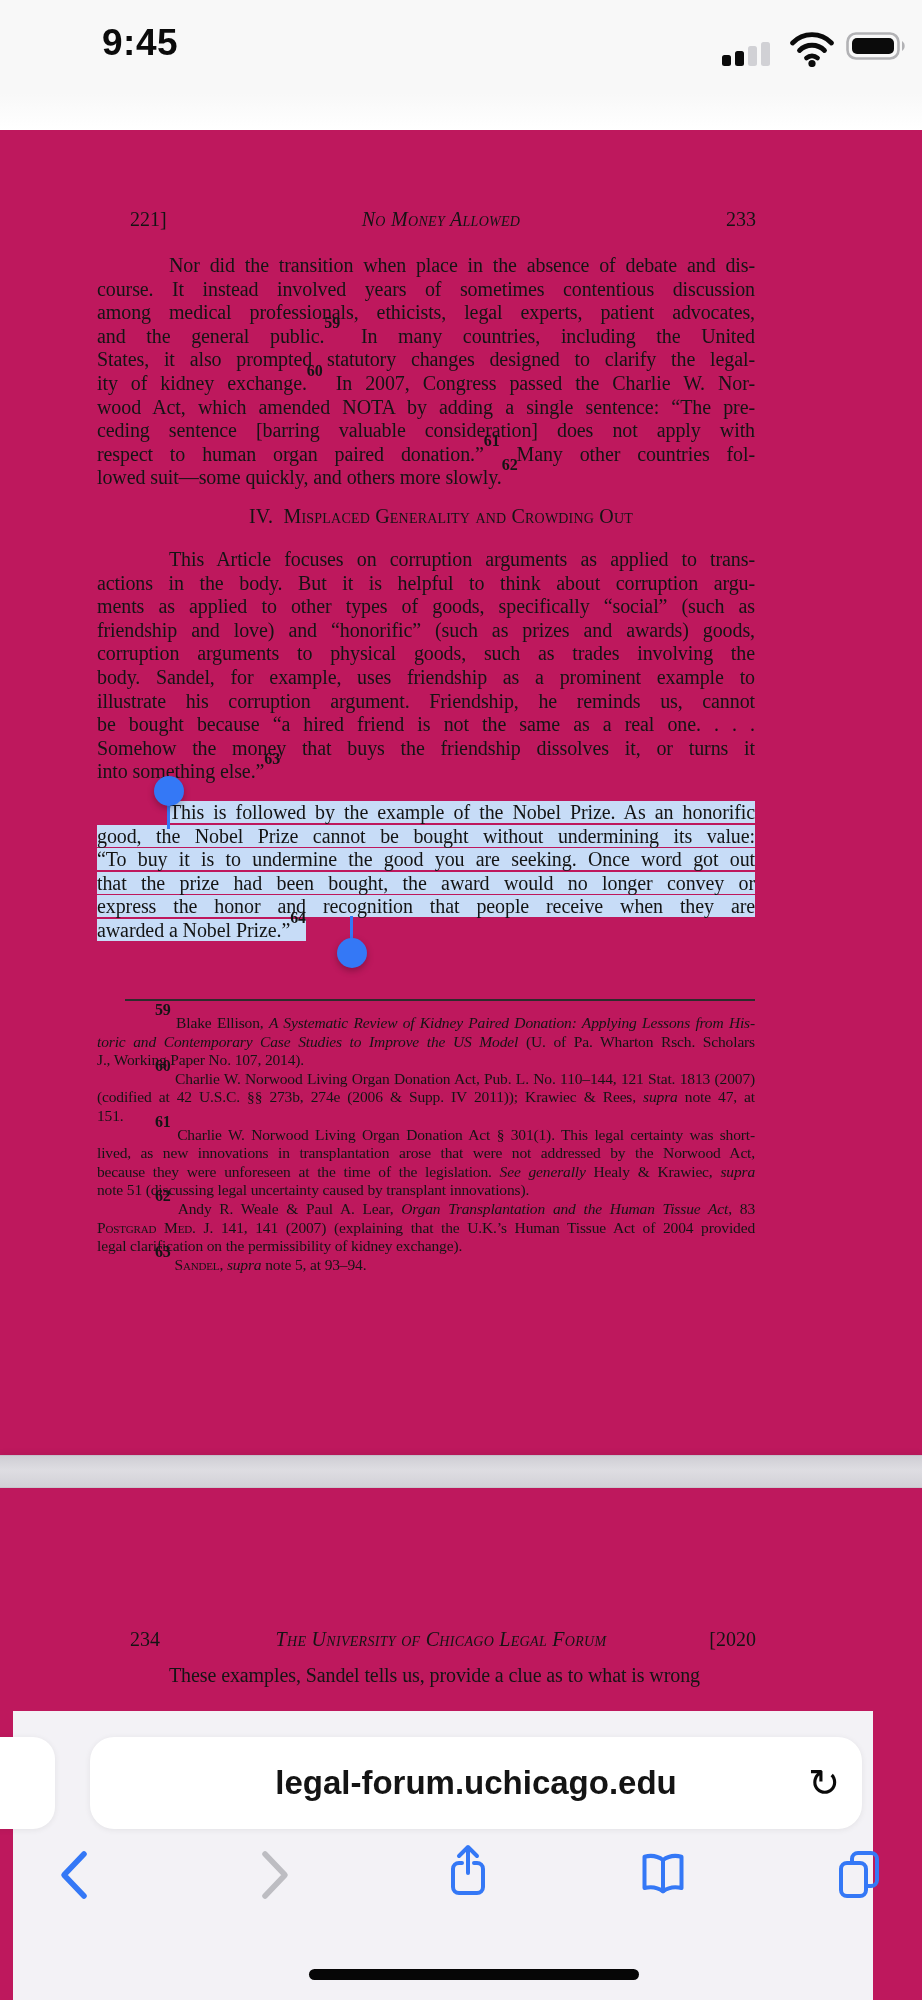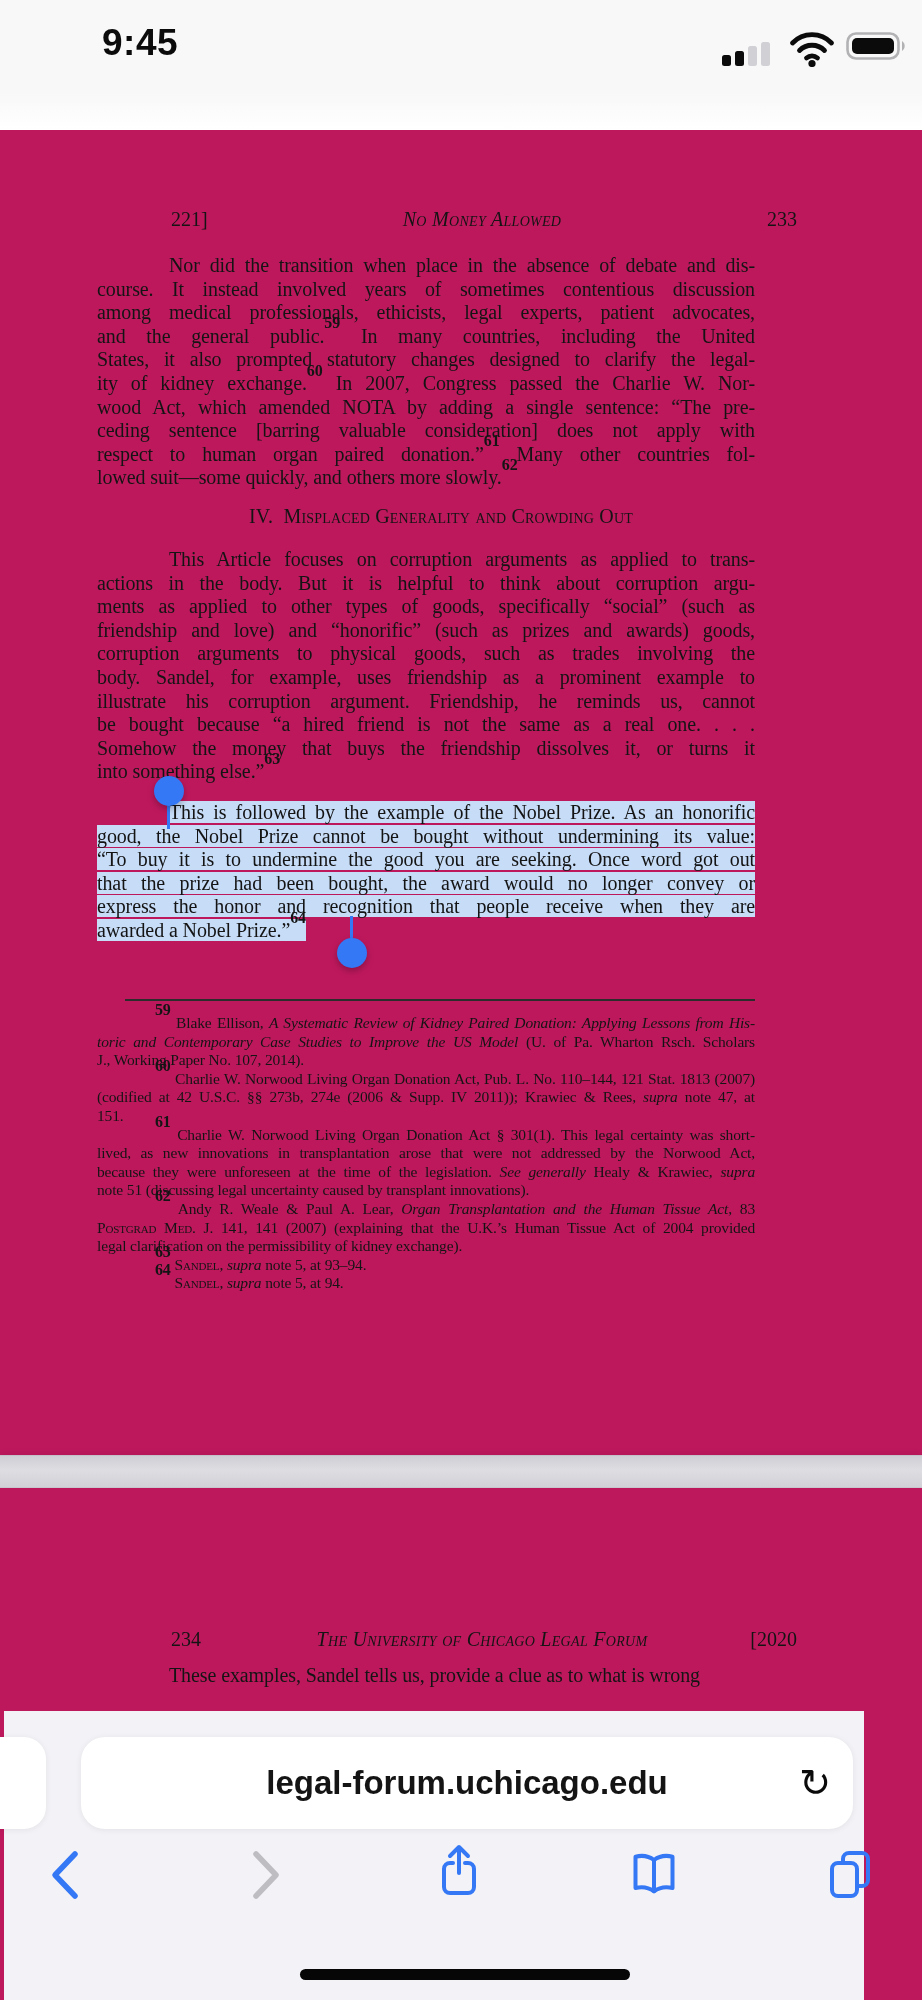--- a/index.html
+++ b/index.html
@@ -16,21 +16,21 @@
           font-family:"Liberation Serif","DejaVu Serif",serif;color:var(--ink);}
 
   
   .statusbar{position:absolute;left:0;top:0;width:922px;height:130px;
              background:linear-gradient(180deg,#f8f8f8 0%,#f8f8f8 72%,#ffffff 100%);}
   .time{position:absolute;left:102px;top:22px;font-family:"Liberation Sans",sans-serif;
         font-size:37px;font-weight:700;color:#0b0b0b;letter-spacing:.5px;}
   .sb-icon{position:absolute;}
 
   
-  .run-head{position:absolute;left:130px;width:626px;height:26px;font-size:20px;margin-left:41px;}
+  .run-head{position:absolute;left:130px;width:626px;height:26px;font-size:20px;}
   .run-head .folio{position:absolute;left:0;top:0;}
   .run-head .pageno{position:absolute;right:0;top:0;}
   .run-head .rtitle{position:absolute;left:0;right:4px;top:0;text-align:center;
                     font-style:italic;font-variant:small-caps;letter-spacing:.3px;}
 
   .body-block{position:absolute;left:97px;width:658px;font-size:20px;line-height:23.6px;
               letter-spacing:-0.1px;text-align:justify;}
   .body-block .ln.j{text-align-last:justify;}
   .indent-first .ln:first-child{text-indent:72px;}
   sup{font-size:16px;line-height:0;position:relative;top:-0.42em;font-weight:bold;}
@@ -52,21 +52,21 @@
              line-height:18.6px;letter-spacing:-0.15px;text-align:justify;}
   .footnotes .ln.j{text-align-last:justify;}
   .fn .ln:first-child{text-indent:58px;}
 
   .page-gap{position:absolute;left:0;top:1455px;width:922px;height:33px;
             background:linear-gradient(180deg,#cfced4 0%,#dedde2 45%,#d2d1d7 100%);
             border-top:1px solid #c3c2c8;border-bottom:1px solid #c8c7cd;
             box-shadow:0 -3px 5px rgba(0,0,0,.05);}
 
   
-  .chrome{position:absolute;left:4px;top:1711px;width:860px;height:289px;background:var(--chrome-bg);}
+  .chrome{position:absolute;left:13px;top:1711px;width:860px;height:289px;background:var(--chrome-bg);}
   .tab-edge{position:absolute;left:-36px;top:26px;width:78px;height:92px;border-radius:22px;
             background:#fff;box-shadow:0 1px 6px rgba(0,0,0,.07);}
   .url-card{position:absolute;left:77px;top:26px;width:772px;height:92px;border-radius:24px;
             background:#fff;box-shadow:0 1px 6px rgba(0,0,0,.07);
             display:flex;align-items:center;justify-content:center;}
   .url-text{font-family:"Liberation Sans",sans-serif;font-size:33px;font-weight:700;color:#141414;}
   .reload-btn{position:absolute;right:22px;top:50%;transform:translateY(-50%);
               font-family:"DejaVu Sans",sans-serif;font-size:38px;color:#0a0a0a;line-height:1;}
   .reload-btn::before{content:"\21BB";}
   .tb{position:absolute;width:52px;height:54px;}
@@ -172,23 +172,20 @@
         <div class="ln">note 51 (discussing legal uncertainty caused by transplant innovations).</div>
       </div>
       <div class="fn">
         <div class="ln j"><sup>62</sup> Andy R. Weale &amp; Paul A. Lear, <i>Organ Transplantation and the Human Tissue Act</i>, 83</div>
         <div class="ln j"><span class="sc">Postgrad Med. J.</span> 141, 141 (2007) (explaining that the U.K.’s Human Tissue Act of 2004 provided</div>
         <div class="ln">legal clarification on the permissibility of kidney exchange).</div>
       </div>
       <div class="fn">
         <div class="ln"><sup>63</sup> <span class="sc">Sandel</span>, <i>supra</i> note 5, at 93–94.</div>
       </div>
-      <div class="fn">
-        <div class="ln"><sup>64</sup> <span class="sc">Sandel</span>, <i>supra</i> note 5, at 94.</div>
-      </div>
     </div>
 
   <div class="page-gap"></div>
 
   <div class="run-head" style="top:1628px;">
     <span class="folio">234</span>
     <span class="rtitle">The University of Chicago Legal Forum</span>
     <span class="pageno">[2020</span>
   </div>
   <div class="body-block indent-first" style="top:1664px;">

